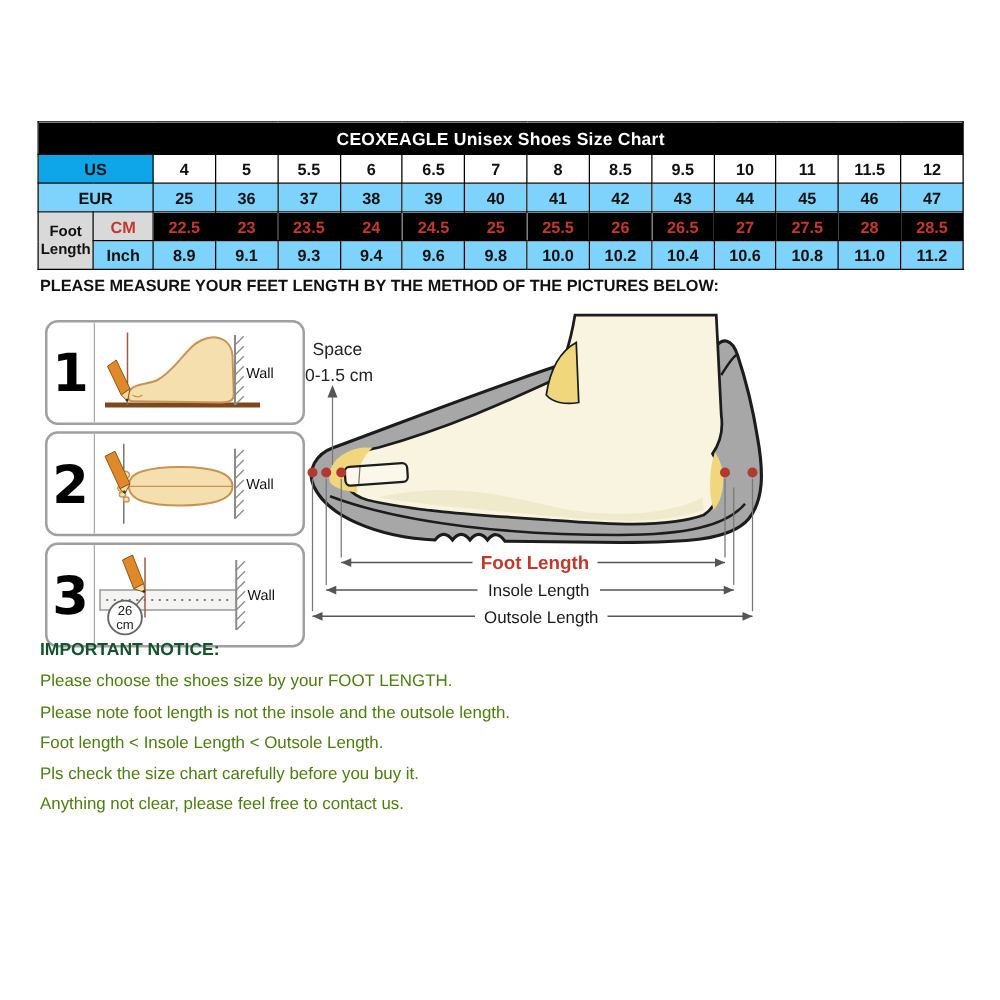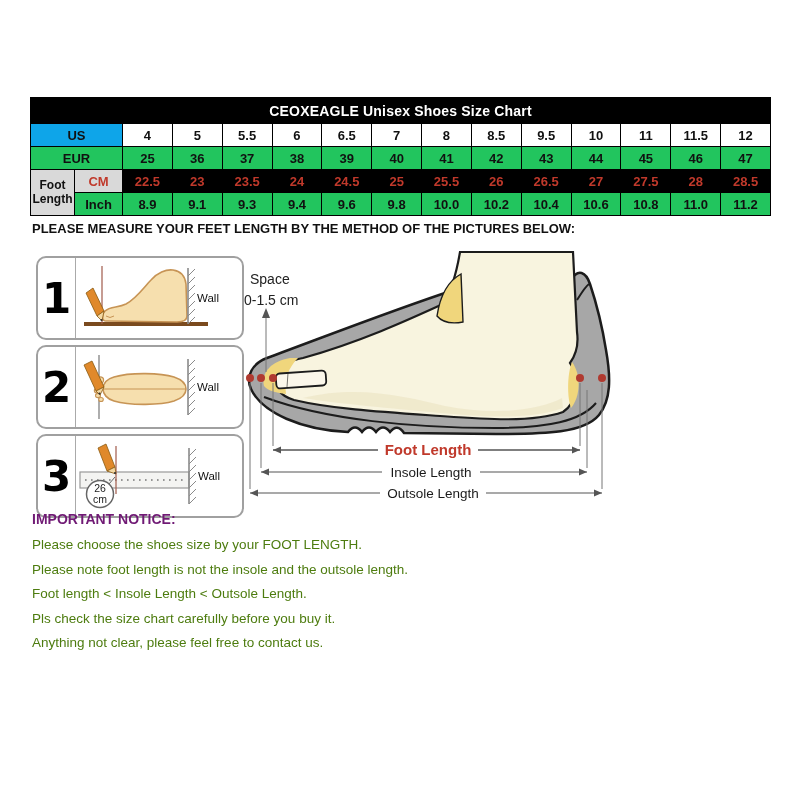--- a/index.html
+++ b/index.html
@@ -7,30 +7,30 @@
           font-family:"Liberation Sans",sans-serif; overflow:hidden; }
 
   
   table.size-chart { position:absolute; left:30px; top:97px; width:741px;
           border-collapse:collapse; table-layout:fixed; }
   table.size-chart td { border:1px solid #000; text-align:center; vertical-align:middle;
           font-size:13px; font-weight:bold; height:22px; padding:0; color:#111;
           overflow:hidden; }
   tr.title-row td { background:#000; color:#fff; font-size:14px; height:25px; letter-spacing:.2px; }
   td.lbl { background:#0ea5e9; }
-  tr.gray td { background:#22c55e; }
+  tr.gray td { background:#7dd3fc; }
   tr.cm-row td { color:#c0392b; background:#000000; }
   tr.cm-row td.lbl { background:#d9d9d9; }
   tr.cm-row td.foot-lbl { color:#111; font-size:12px; line-height:1.15; }
 
   
   .measure-heading { position:absolute; left:32px; top:221px; font-size:13px;
           font-weight:bold; color:#111; width:720px; }
   .notice { position:absolute; left:32px; top:511px; width:720px; }
-  .notice-heading { color:#701a75; font-weight:bold; font-size:14px; margin:0 0 10px 0; }
+  .notice-heading { color:#14532d; font-weight:bold; font-size:14px; margin:0 0 10px 0; }
   .notice-lines div { font-size:13.5px; color:#4d7c0f; margin-bottom:9.5px; }
 
   
   .steps { position:absolute; left:36px; top:256px; }
   .step-box { width:204px; height:80px; border:2px solid #a0a0a0; border-radius:10px;
           margin-bottom:5px; display:flex; background:#fff; overflow:hidden; align-items:center; }
   .step-num { width:37px; align-self:stretch; border-right:1px solid #aaa; display:flex;
           align-items:center; justify-content:center; font-size:42px; font-weight:900;
           color:#000; font-family:"DejaVu Sans",sans-serif; }
   .step-art { flex:1; }

